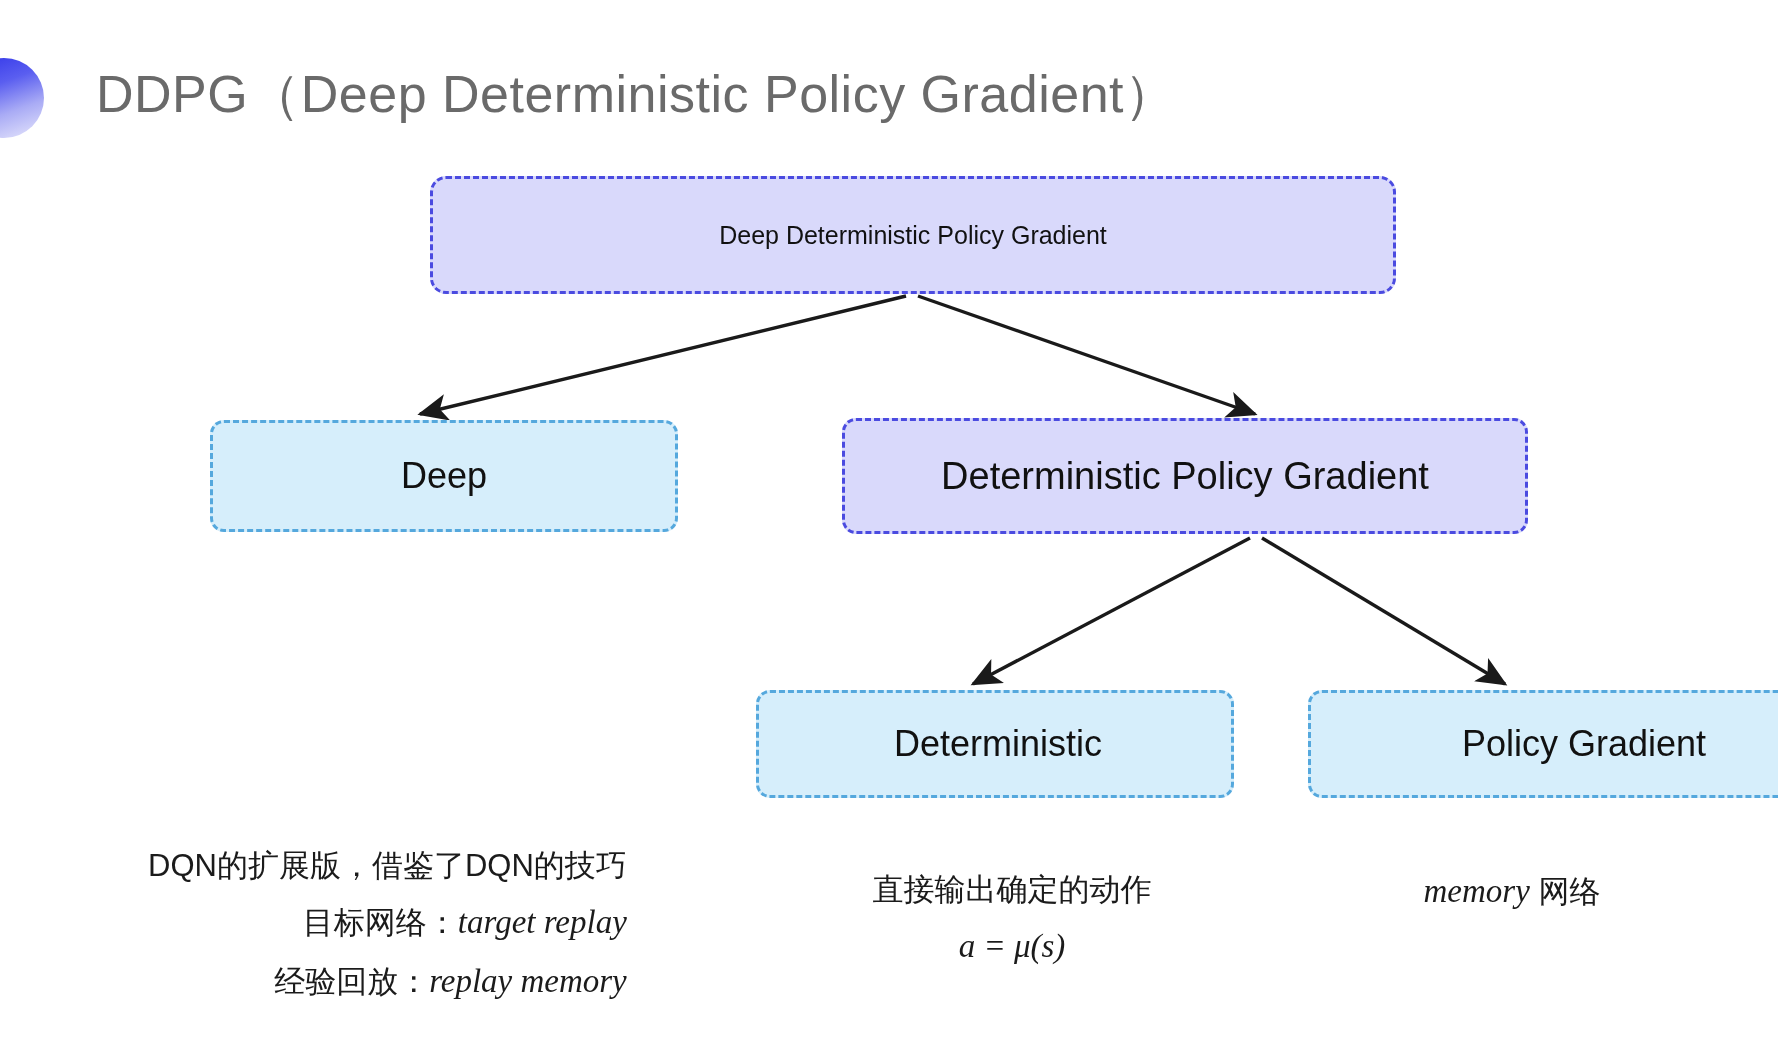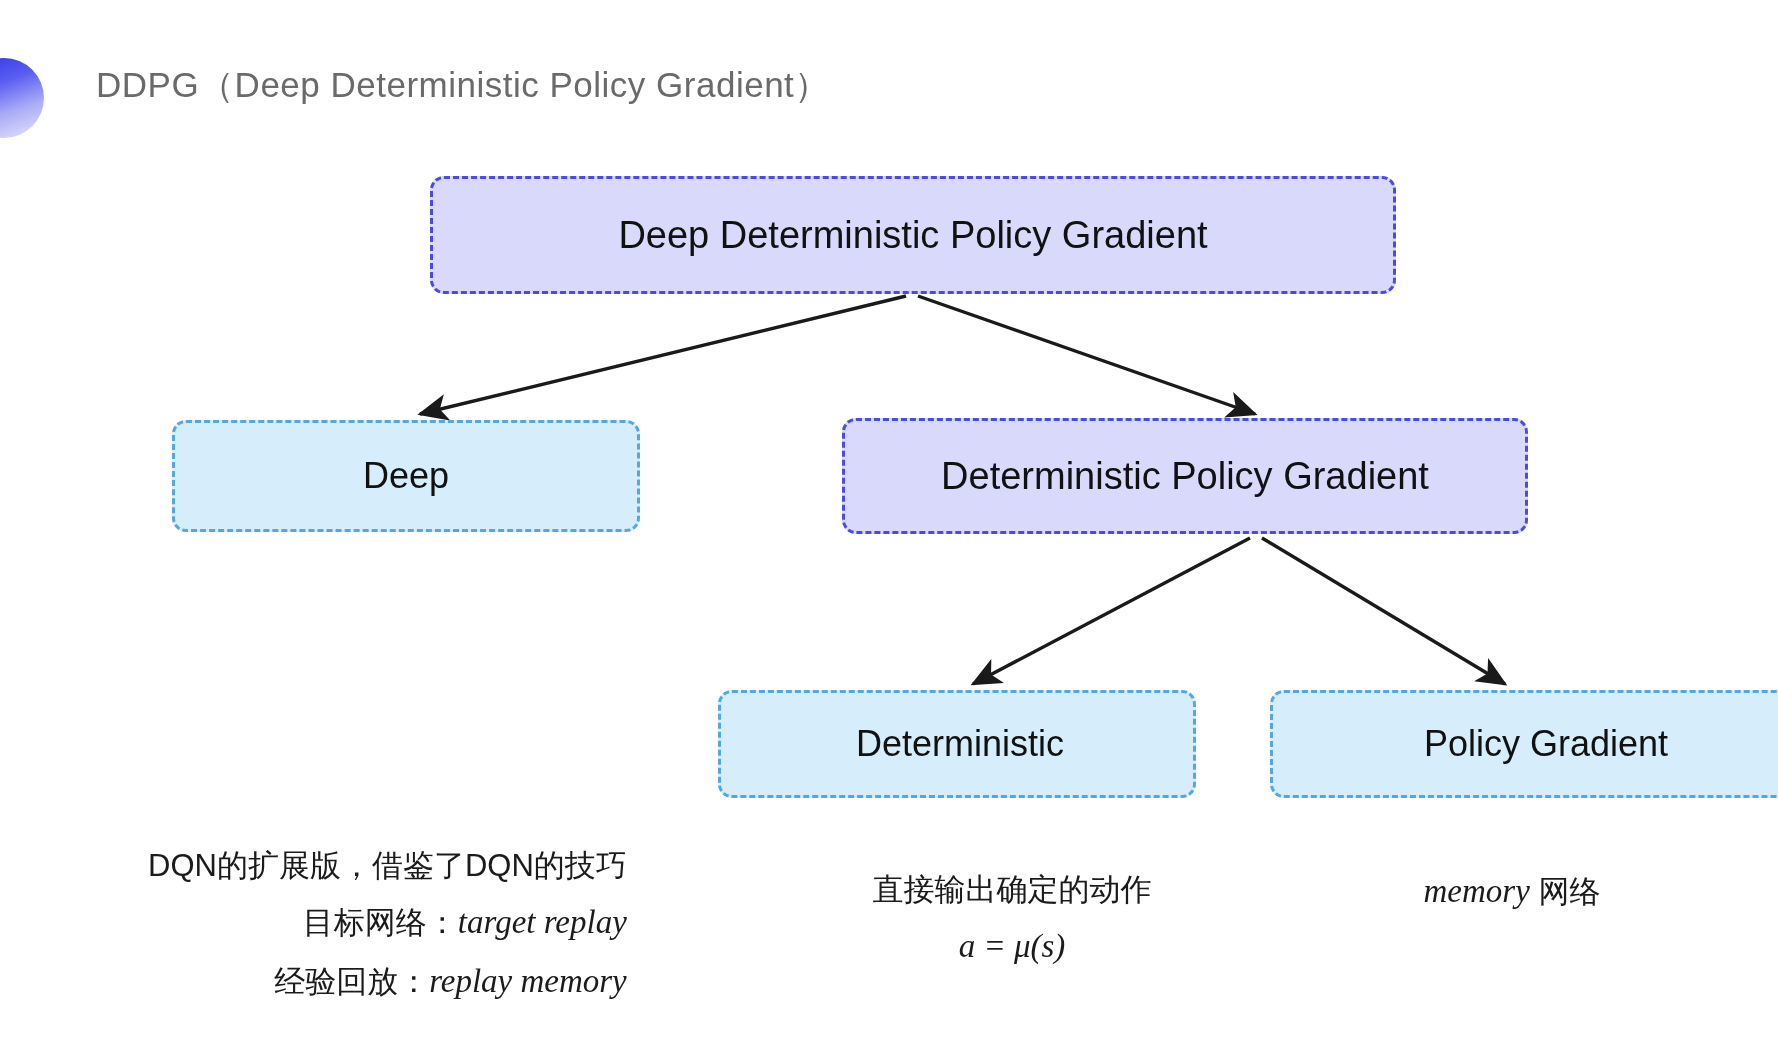--- a/index.html
+++ b/index.html
@@ -28,21 +28,21 @@
     height: 80px;
     border-radius: 50%;
     background: linear-gradient(160deg, #2f33e8 0%, #5a5ef0 35%, #a9abf5 65%, #e8e8fc 100%);
   }
 
   
   #slide-title {
     position: absolute;
     left: 96px;
     top: 66px;
-    font-size: 35px;
+    font-size: 52px;
     line-height: 1.1;
     color: #6a6a6a;
     font-weight: 400;
     letter-spacing: 0.5px;
     white-space: nowrap;
   }
 
   
   .node {
     position: absolute;
@@ -56,23 +56,24 @@
     border-radius: 14px;
     padding: 4px 10px;
   }
   .node.purple {
     background: #d9d9fb;
     border: 3px dashed #4b4be0;
   }
   .node.blue {
     background: #d6eefb;
     border: 3px dashed #55a8dd;
+    margin-left: 38px;
   }
 
-  #node-root   { left: 430px; top: 176px;  width: 966px; height: 118px; font-size: 38px; }
+  #node-root   { left: 430px; top: 176px;  width: 966px; height: 118px; font-size: 25px; border-radius: 16px; }
   #node-deep   { left: 172px; top: 420px;  width: 468px; height: 112px; }
   #node-dpg    { left: 842px; top: 418px;  width: 686px; height: 116px; font-size: 38px; }
   #node-det    { left: 718px; top: 690px;  width: 478px; height: 108px; padding-left: 16px; }
   #node-pg     { left: 1270px; top: 690px; width: 552px; height: 108px; }
 
   
   #arrows {
     position: absolute;
     left: 0;
     top: 0;

